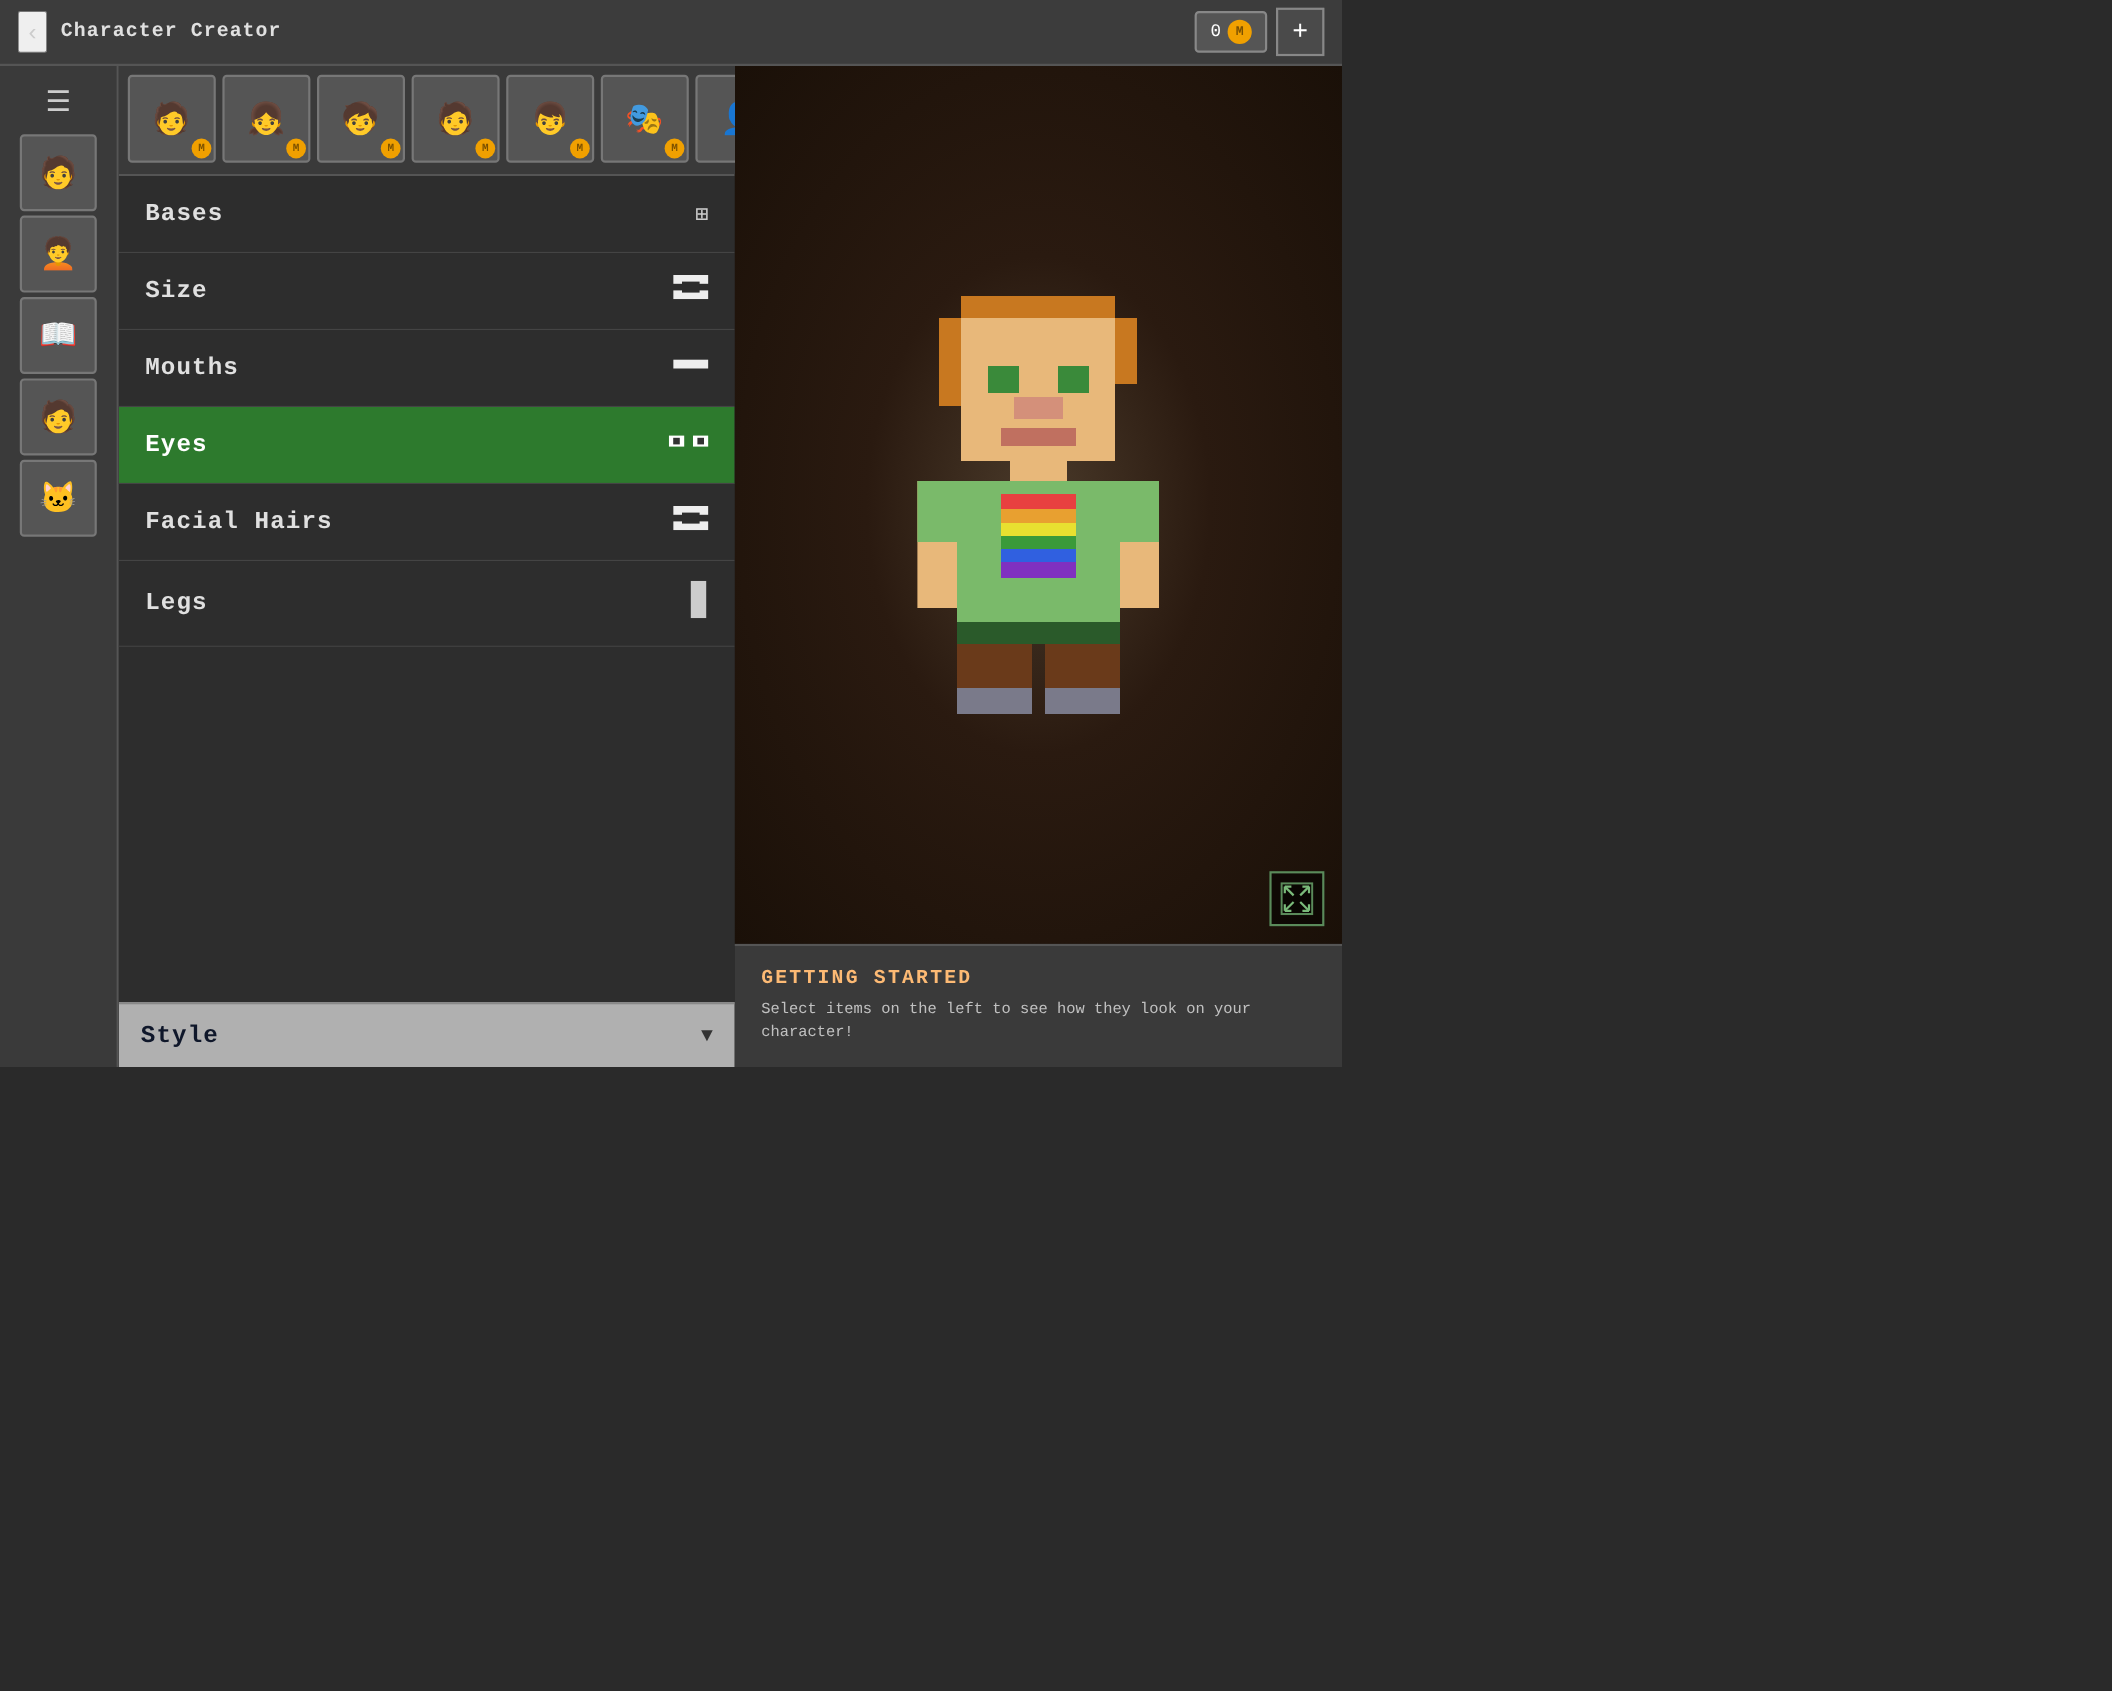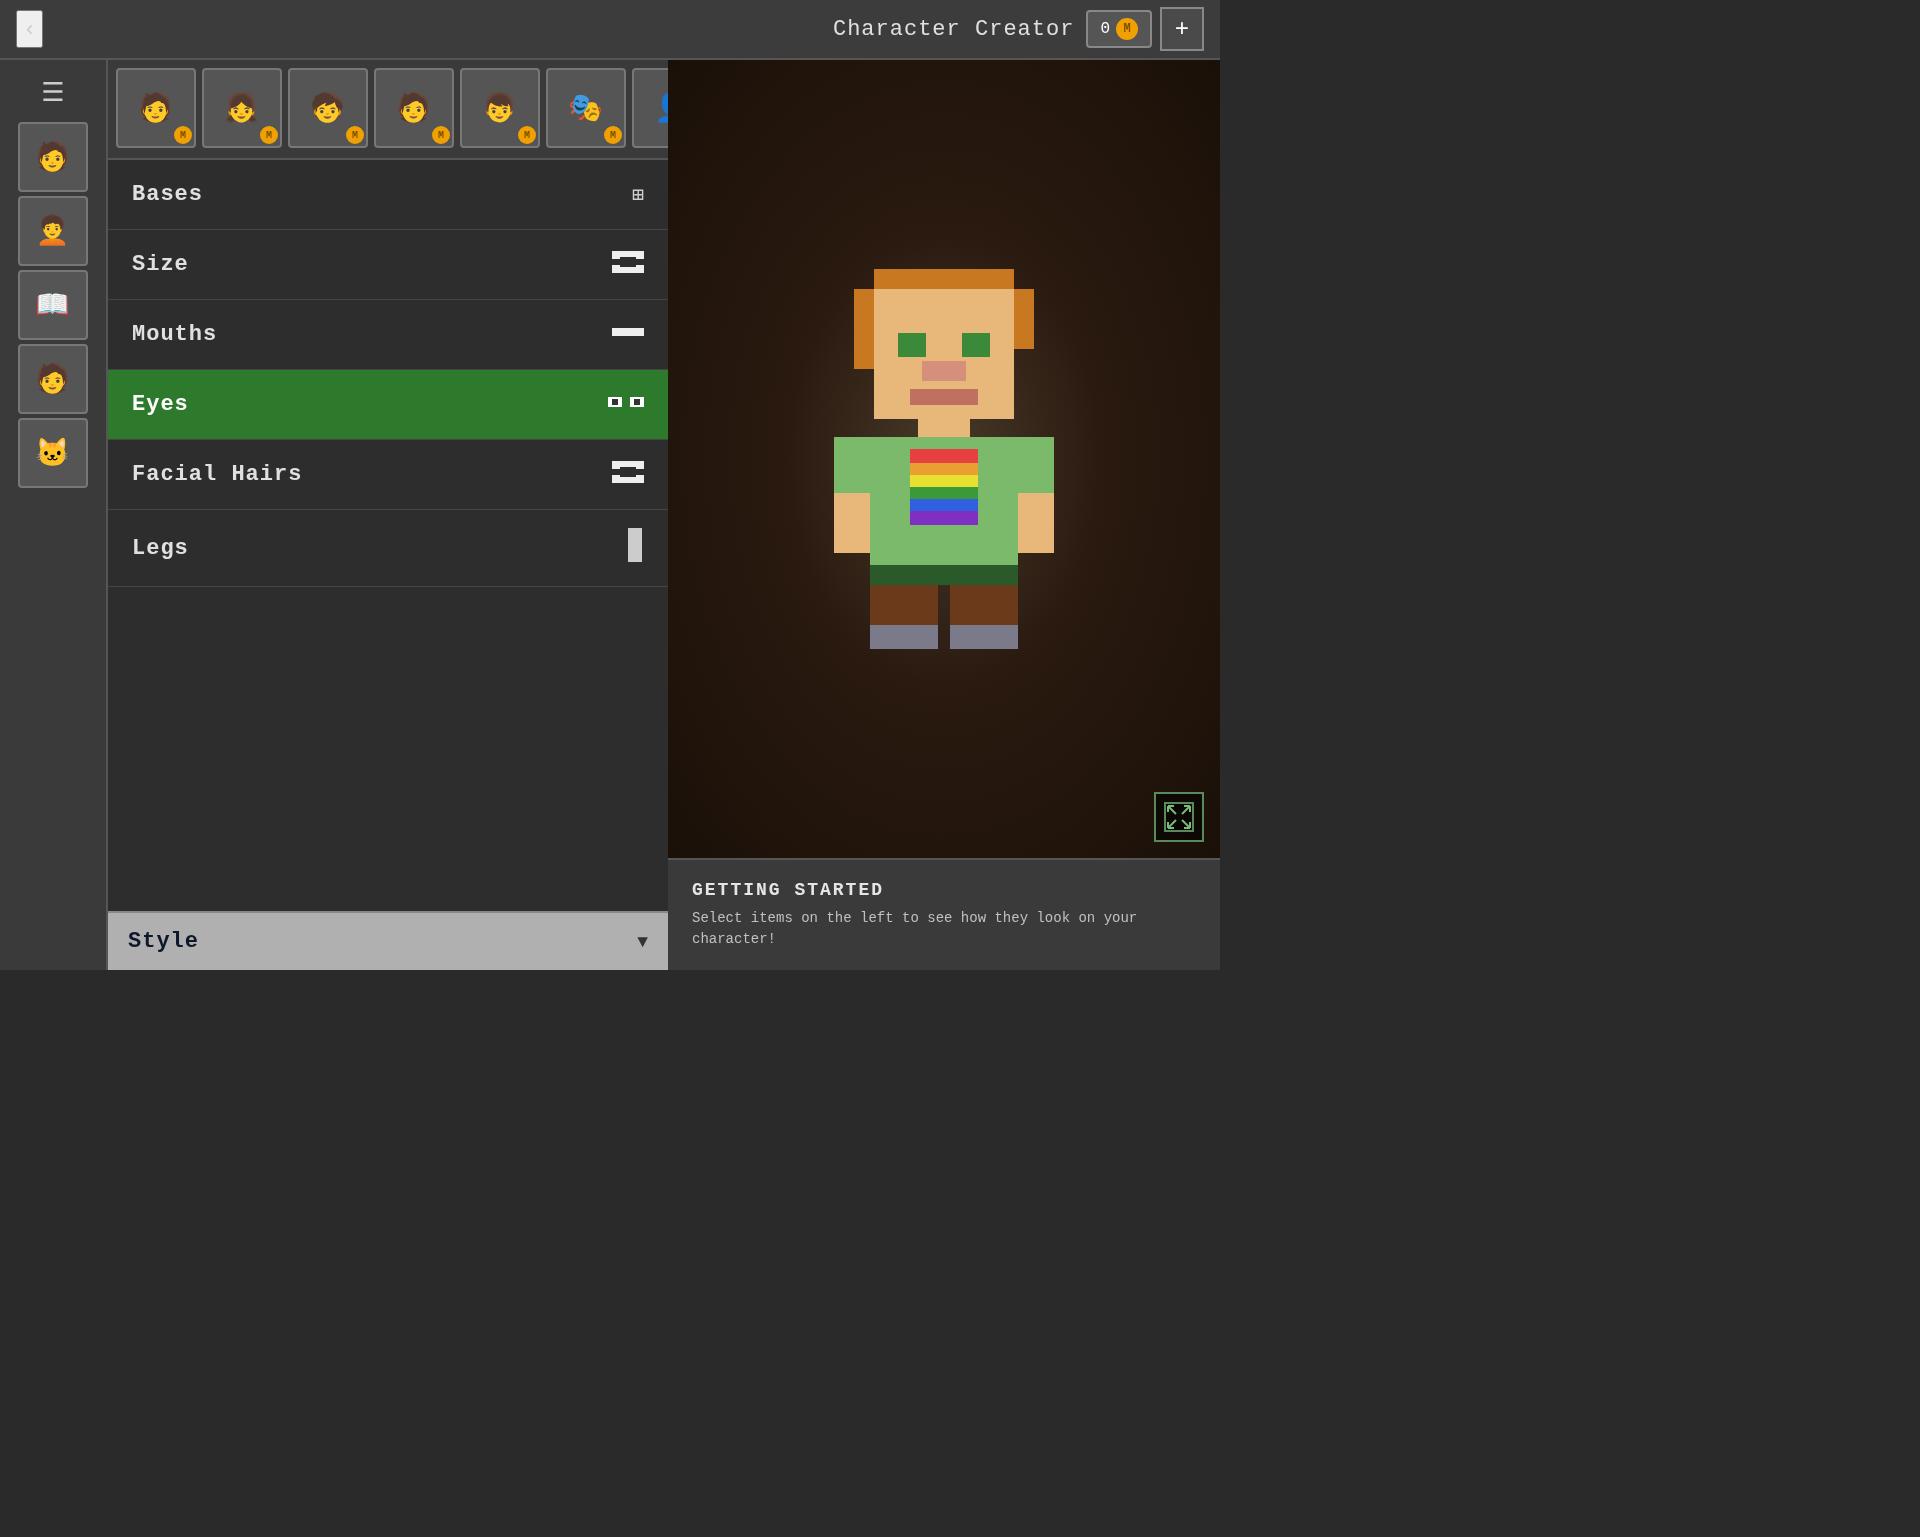--- a/index.html
+++ b/index.html
@@ -26,25 +26,24 @@
 
     .back-btn {
       color: #ccc;
       font-size: 22px;
       cursor: pointer;
       padding: 4px 8px;
     }
 
     .title-text {
       color: #e0e0e0;
-      font-size: 22px;
-      font-weight: normal;
+      font-size: 18px;
+      font-weight: bold;
       letter-spacing: 1px;
       flex: 1;
-      text-align: right;
     }
 
     .currency-area {
       display: flex;
       align-items: center;
       gap: 8px;
     }
 
     .currency-box {
       background: #555;
@@ -301,21 +300,21 @@
     .info-panel {
       background: #3a3a3a;
       padding: 20px 24px;
       border-top: 2px solid #555;
       min-height: 100px;
     }
 
     .info-title {
       font-size: 18px;
       font-weight: bold;
-      color: #e5e5e5;
+      color: #fdba74;
       letter-spacing: 2px;
       text-transform: uppercase;
       margin-bottom: 8px;
       font-family: 'Courier New', monospace;
     }
 
     .info-desc {
       font-size: 14px;
       color: #c0c0c0;
       line-height: 1.5;

